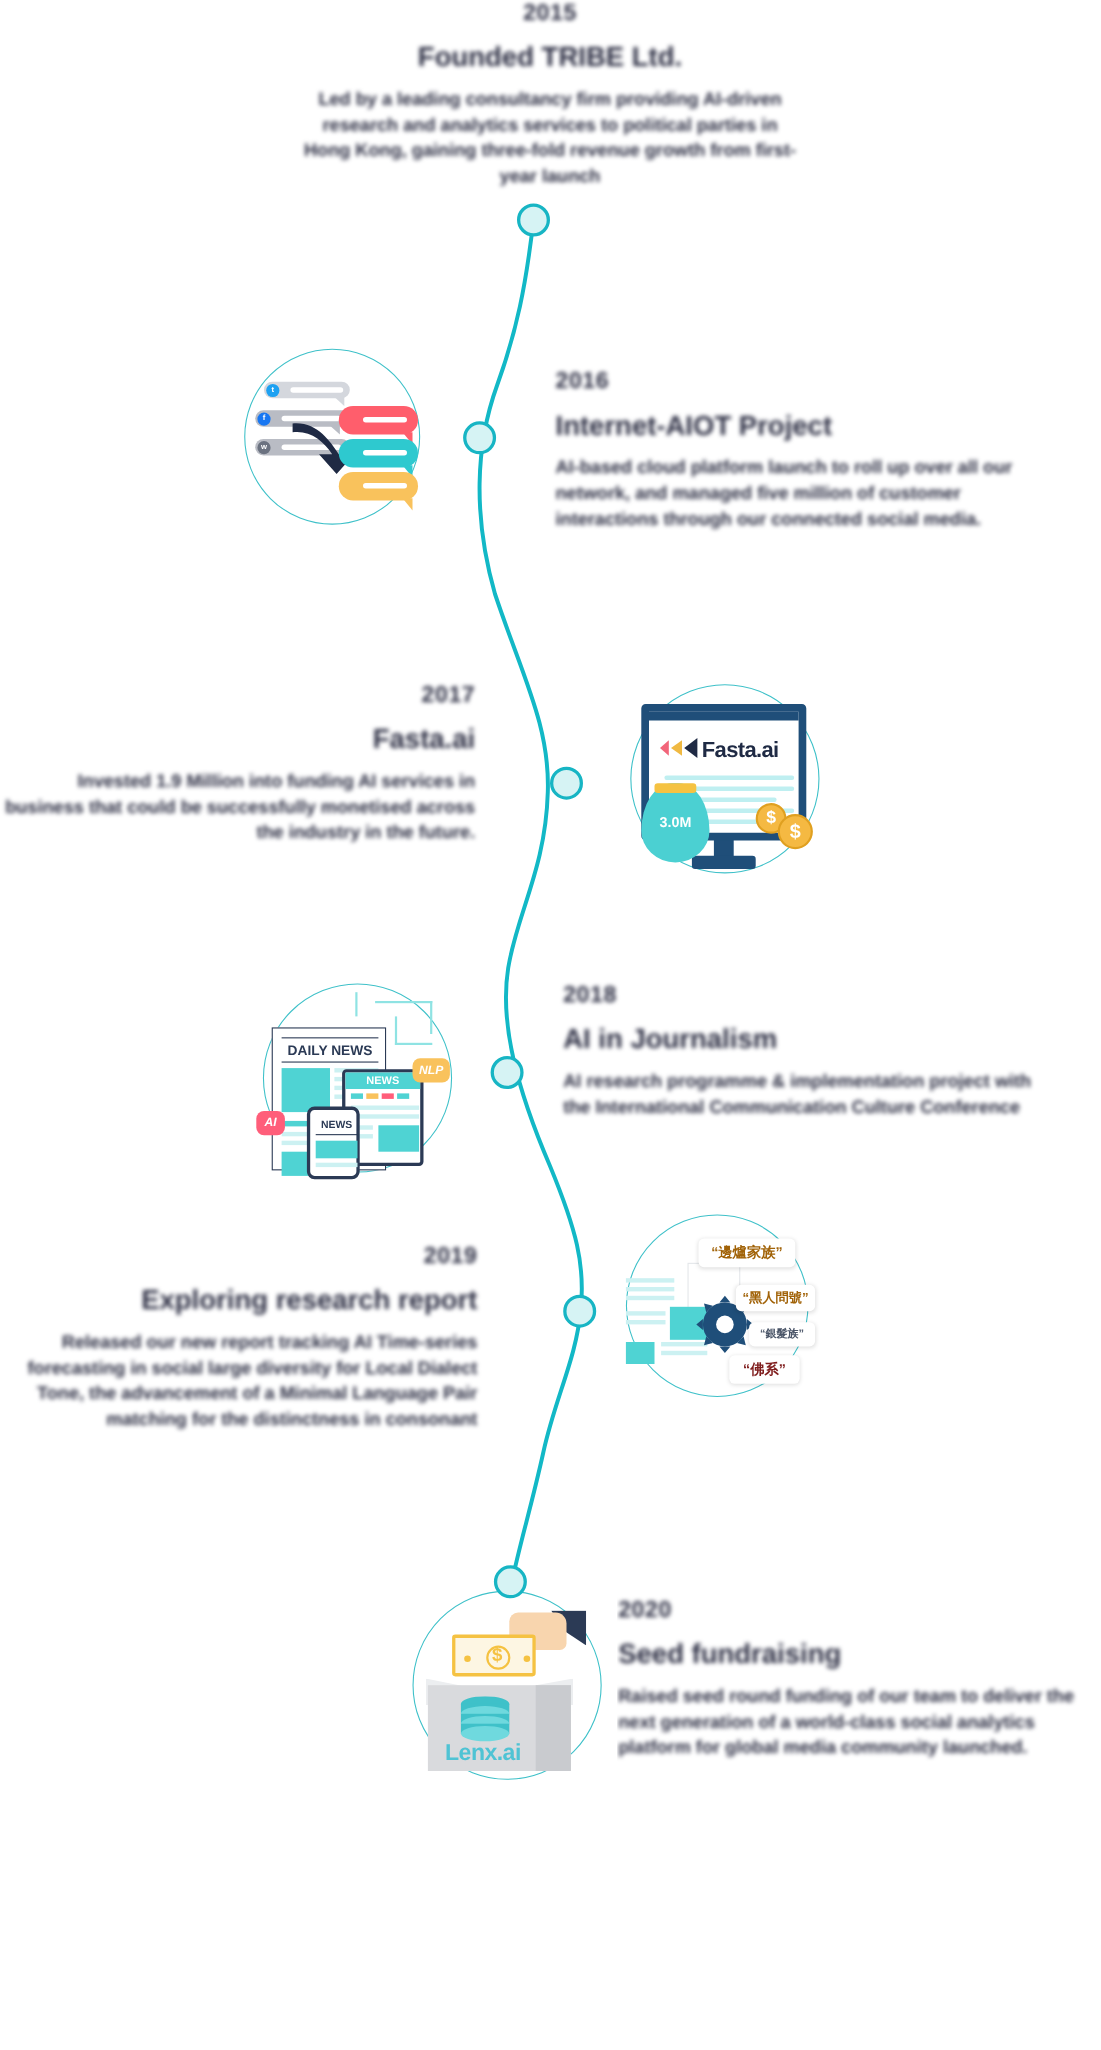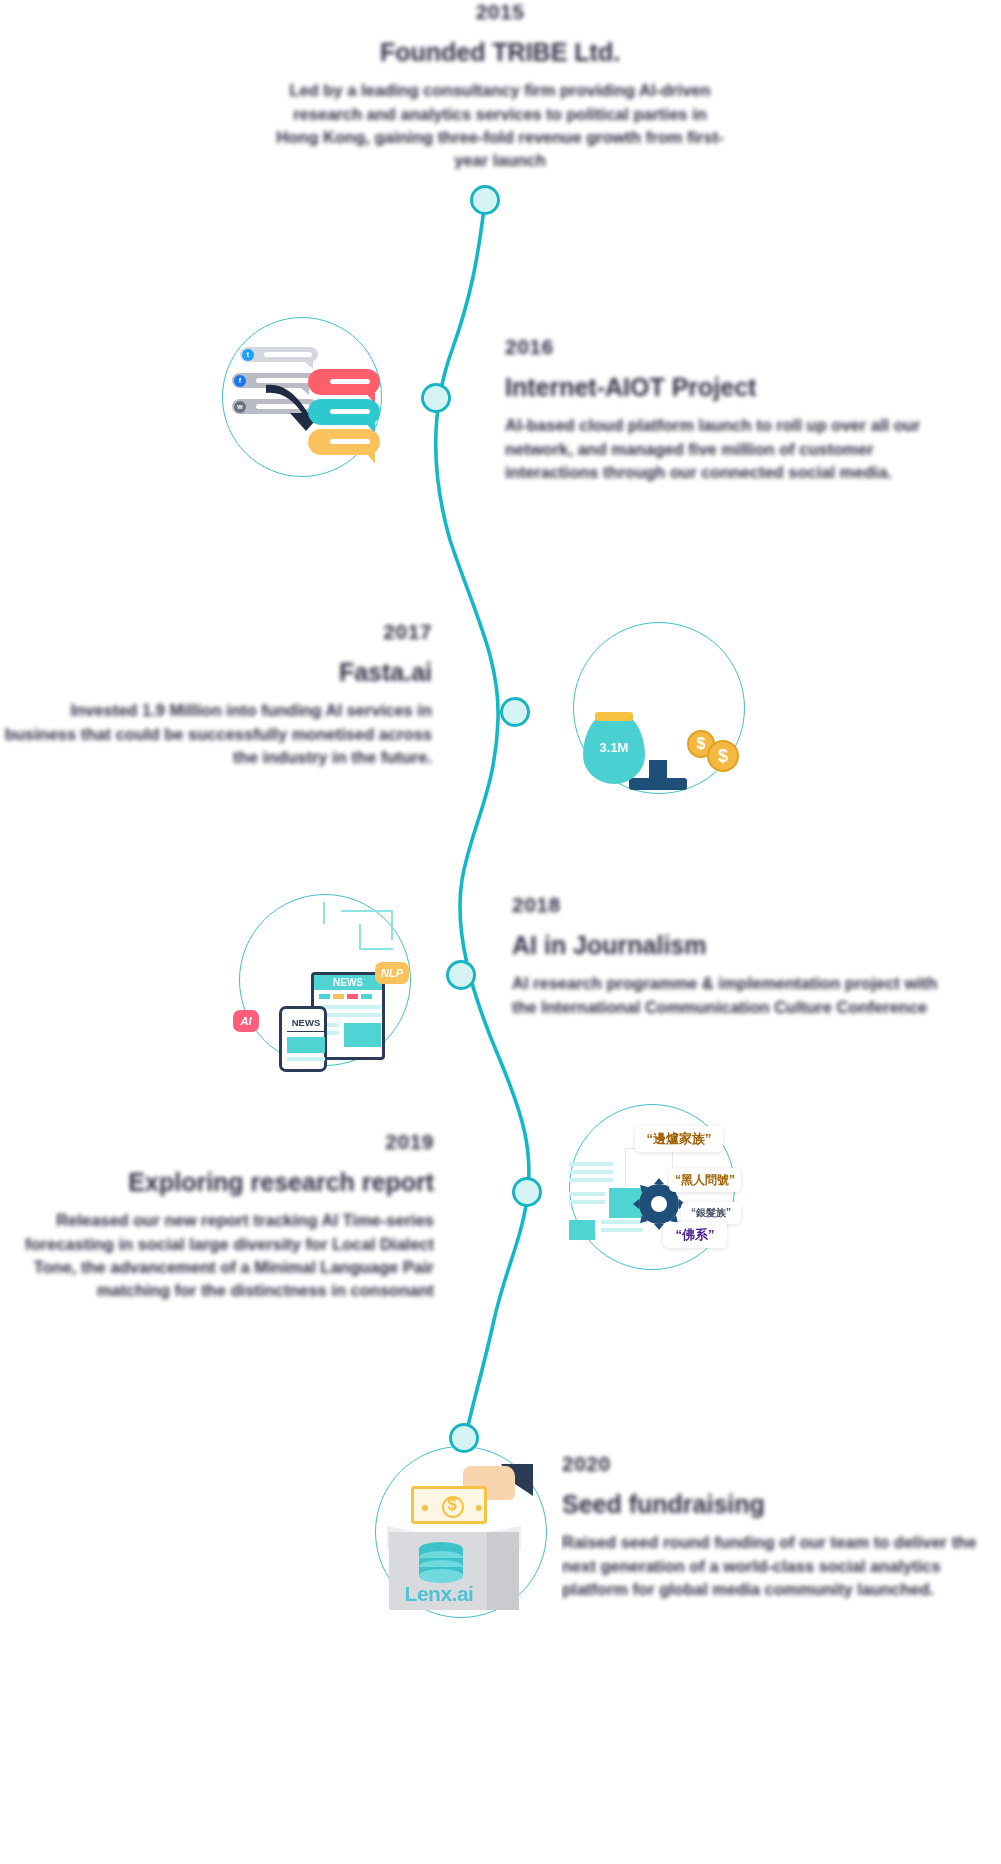--- a/index.html
+++ b/index.html
@@ -384,24 +384,38 @@
     <div class="entry-body">Invested 1.9 Million into funding AI services in business that could be successfully monetised across the industry in the future.</div>
   </div>
 
   <div class="illus-card" style="left:561px; top:612px; width:190px; height:190px;">
     <div class="illus-inner">
       <div class="ring" style="left:12px; top:10px; width:172px; height:172px;"></div>
 
       <div class="stand-neck" style="left:88px; top:148px; width:18px; height:22px;"></div>
       <div class="stand-base" style="left:68px; top:166px; width:58px; height:12px;"></div>
 
+      <div class="monitor-frame" style="left:22px; top:28px; width:150px; height:124px;">
+        <div class="monitor-bar"></div>
+
+        <div class="chev" style="left:10px; top:26px; border-right:8px solid #f2657a;"></div>
+        <div class="chev" style="left:20px; top:26px; border-right:10px solid #f0b942;"></div>
+        <div class="chev" style="left:32px; top:24px; border-top:9px solid transparent; border-bottom:9px solid transparent; border-right:12px solid #1f2a44;"></div>
+        <div class="brandline" style="left:48px; top:24px;">Fasta.ai</div>
+
+        <div class="doc-line" style="left:14px; top:58px; width:118px;"></div>
+        <div class="doc-line" style="left:14px; top:68px; width:118px;"></div>
+        <div class="doc-line" style="left:14px; top:78px; width:102px;"></div>
+        <div class="doc-line" style="left:14px; top:88px; width:118px;"></div>
+        <div class="doc-line" style="left:14px; top:98px; width:90px;"></div>
+      </div>
 
       <div class="money-bag" style="left:22px; top:100px; width:62px; height:72px;"></div>
       <div class="bag-tie" style="left:34px; top:100px; width:38px;"></div>
-      <div class="bag-amount" style="left:22px; top:128px; width:62px;">3.1M</div>
+      <div class="bag-amount" style="left:22px; top:128px; width:62px;">3.0M</div>
 
       <div class="coin" style="left:126px; top:118px; width:28px; height:28px; font-size:16px; line-height:24px;">$</div>
       <div class="coin" style="left:146px; top:128px; width:32px; height:32px; font-size:18px; line-height:28px;">$</div>
     </div>
   </div>
 
   <div class="entry-text align-left" style="left:512px; top:893px; width:430px;">
     <div class="entry-year">2018</div>
     <div class="entry-title">AI in Journalism</div>
     <div class="entry-body">AI research programme &amp; implementation project with the International Communication Culture Conference</div>
@@ -410,20 +424,34 @@
   <div class="illus-card" style="left:223px; top:884px; width:196px; height:192px;">
     <div class="illus-inner">
       <div class="ring" style="left:16px; top:10px; width:172px; height:172px;"></div>
 
       <div class="circuit-line" style="left:118px; top:26px; width:52px; height:2px;"></div>
       <div class="circuit-line" style="left:168px; top:26px; width:2px; height:30px;"></div>
       <div class="circuit-line" style="left:136px; top:40px; width:2px; height:26px;"></div>
       <div class="circuit-line" style="left:136px; top:64px; width:34px; height:2px;"></div>
       <div class="circuit-line" style="left:100px; top:18px; width:2px; height:22px;"></div>
 
+      <div class="paper" style="left:24px; top:50px; width:104px; height:130px;">
+        <div class="rule" style="left:8px; top:8px; width:88px;"></div>
+        <div class="paper-head" style="left:0; top:13px; width:104px; font-size:12.5px;">DAILY NEWS</div>
+        <div class="rule" style="left:8px; top:30px; width:88px;"></div>
+        <div class="blk" style="left:8px; top:36px; width:44px; height:40px;"></div>
+        <div class="blk-lt" style="left:56px; top:36px; width:40px; height:4px;"></div>
+        <div class="blk-lt" style="left:56px; top:44px; width:40px; height:4px;"></div>
+        <div class="blk-lt" style="left:56px; top:52px; width:40px; height:4px;"></div>
+        <div class="blk-lt" style="left:56px; top:60px; width:40px; height:4px;"></div>
+        <div class="blk" style="left:8px; top:84px; width:34px; height:5px;"></div>
+        <div class="blk-lt" style="left:8px; top:94px; width:88px; height:4px;"></div>
+        <div class="blk-lt" style="left:8px; top:102px; width:88px; height:4px;"></div>
+        <div class="blk" style="left:8px; top:112px; width:40px; height:22px;"></div>
+      </div>
 
       <div class="tablet" style="left:88px; top:88px; width:74px; height:88px;">
         <div class="tablet-head" style="height:15px; font-size:10px; line-height:15px;">NEWS</div>
         <div class="blk" style="left:5px; top:19px; width:11px; height:5px;"></div>
         <div class="blk" style="left:19px; top:19px; width:11px; height:5px; background:#f9c25c;"></div>
         <div class="blk" style="left:33px; top:19px; width:11px; height:5px; background:#ff5e7a;"></div>
         <div class="blk" style="left:47px; top:19px; width:11px; height:5px;"></div>
         <div class="blk-lt" style="left:5px; top:30px; width:62px; height:4px;"></div>
         <div class="blk-lt" style="left:5px; top:38px; width:62px; height:4px;"></div>
         <div class="blk" style="left:30px; top:48px; width:37px; height:24px;"></div>
@@ -467,21 +495,21 @@
       <svg class="gear-wrap" style="left:80px; top:86px; width:56px; height:56px;" viewBox="0 0 56 56">
         <path fill="#1f4e79" d="M28 2 l5 6 h-10 z M28 54 l-5 -6 h10 z M2 28 l6 -5 v10 z M54 28 l-6 5 v-10 z
                  M9 9 l8 2 -6 6 z M47 9 l-2 8 -6 -6 z M9 47 l2 -8 6 6 z M47 47 l-8 -2 6 -6 z"></path>
         <circle cx="28" cy="28" r="20" fill="#1f4e79"></circle>
         <circle cx="28" cy="28" r="8" fill="#ffffff"></circle>
       </svg>
 
       <div class="slang-card" style="left:84px; top:36px; width:88px; height:26px; line-height:26px; font-size:13px; color:#a16207;">“邊爐家族”</div>
       <div class="slang-card" style="left:118px; top:78px; width:72px; height:24px; line-height:24px; font-size:12px; color:#a16207;">“黑人問號”</div>
       <div class="slang-card" style="left:130px; top:112px; width:60px; height:22px; line-height:22px; font-size:10px; color:#4a5568;">“銀髮族”</div>
-      <div class="slang-card" style="left:112px; top:132px; width:64px; height:26px; line-height:26px; font-size:13px; color:#4c1d95;">“佛系”</div>
+      <div class="slang-card" style="left:112px; top:142px; width:64px; height:26px; line-height:26px; font-size:13px; color:#7f1d1d;">“佛系”</div>
     </div>
   </div>
 
   <div class="entry-text align-left" style="left:562px; top:1452px; width:436px;">
     <div class="entry-year">2020</div>
     <div class="entry-title">Seed fundraising</div>
     <div class="entry-body">Raised seed round funding of our team to deliver the next generation of a world-class social analytics platform for global media community launched.</div>
   </div>
 
   <div class="illus-card" style="left:359px; top:1434px; width:202px; height:200px;">

